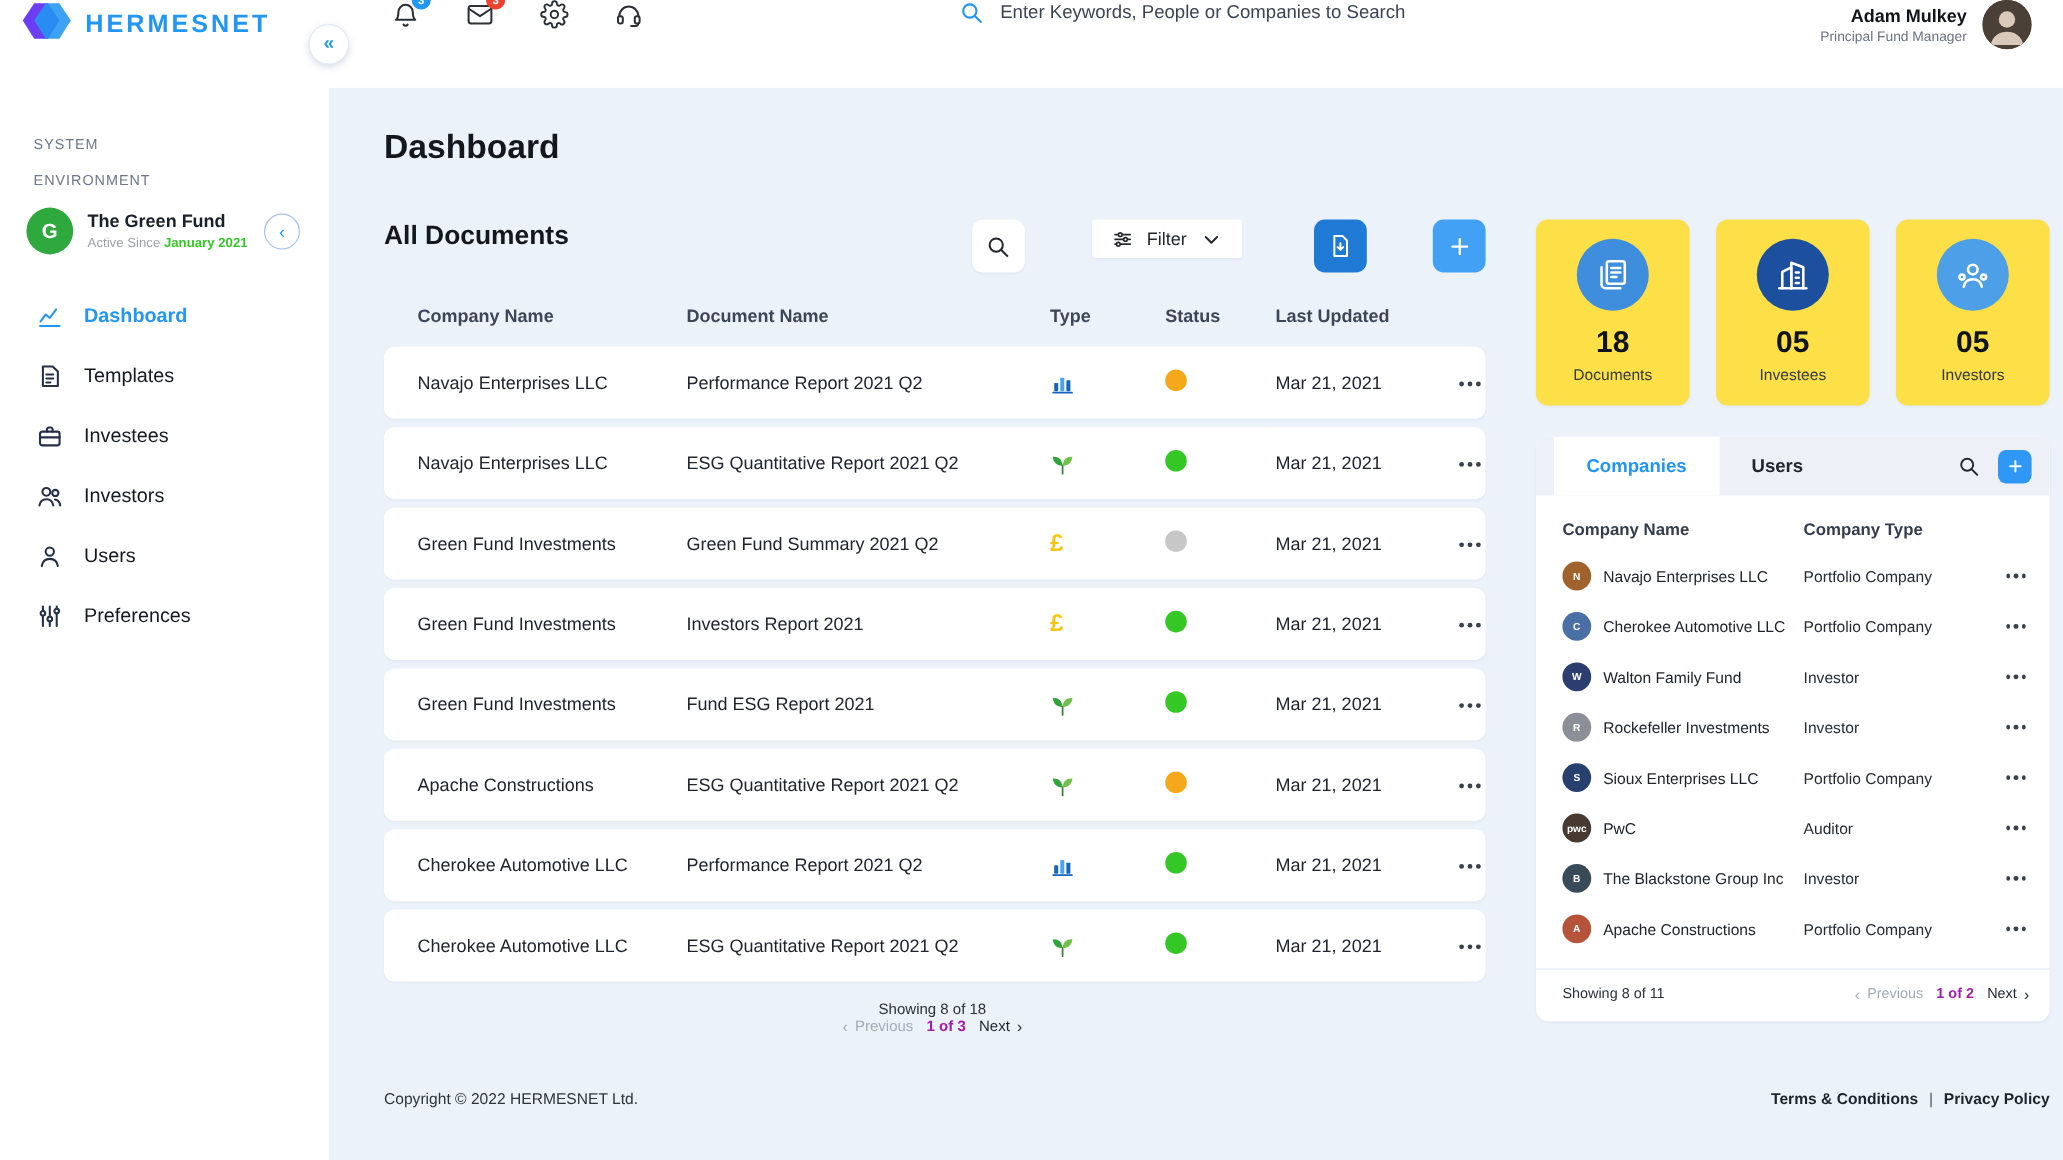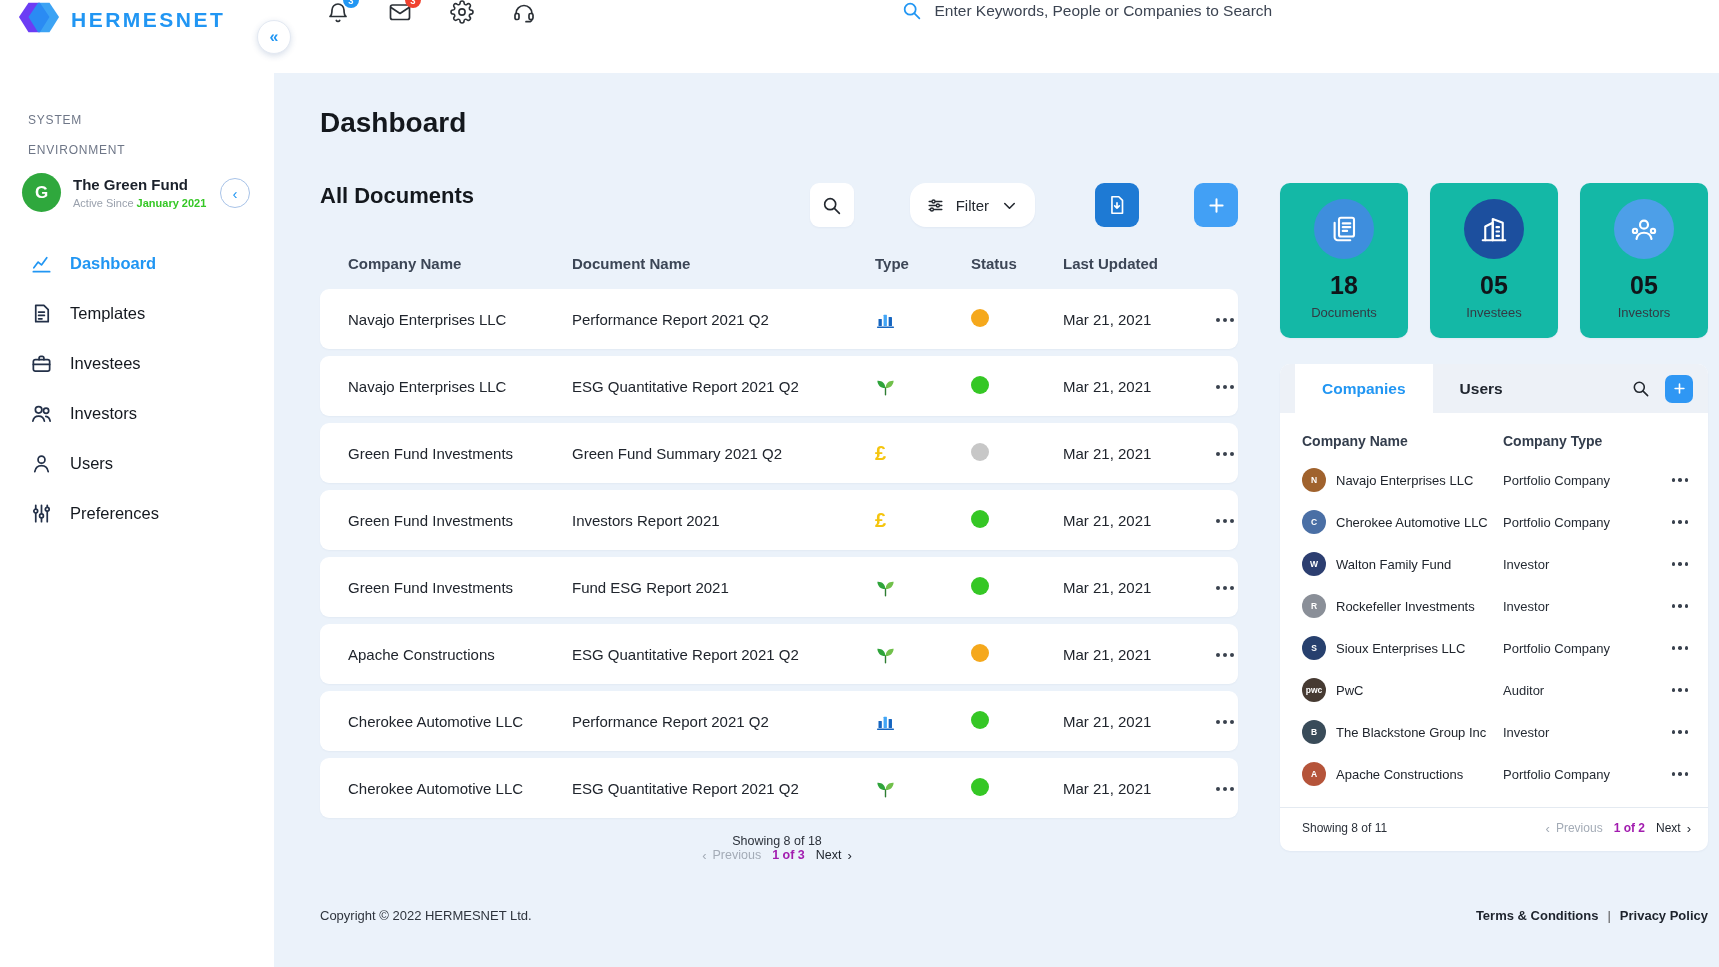--- a/index.html
+++ b/index.html
@@ -61,21 +61,21 @@
   .content-row { display: flex; gap: 42px; align-items: flex-start; }
 
   
   .documents { width: 918px; flex: 0 0 918px; }
   .doc-toolbar { display: flex; margin-bottom: 20px; gap: 40px; }
   .section-title { font-size: 22px; font-weight: bold; color: #14181d; margin-right: auto; }
   .tool-btn { width: 44px; height: 44px; border-radius: 9px; display: flex; align-items: center; justify-content: center; cursor: pointer; border: none; }
   .tool-btn svg { display: block; }
   .tool-search { background: #fff; box-shadow: 0 1px 2px rgba(30,60,110,.05); color: #23282f; }
   .tool-search svg { width: 21px; height: 21px; }
-  .filter-btn { height: 44px; background: #fff; border-radius: 16px; display: flex; align-items: center; gap: 11px; padding: 0 16px;
+  .filter-btn { height: 32px; background: #fff; border-radius: 2px; display: flex; align-items: center; gap: 11px; padding: 0 16px;
     font-size: 15px; color: #23282f; cursor: pointer; margin-left: 16px; box-shadow: 0 1px 2px rgba(30,60,110,.05); }
   .filter-btn svg { width: 19px; height: 19px; display: block; }
   .dl-btn { background: #1E7AD4; margin-left: 20px; }
   .dl-btn svg { width: 22px; height: 22px; }
   .add-btn { background: #42A0F5; margin-left: 15px; }
   .add-btn svg { width: 21px; height: 21px; }
 
   .doc-grid { display: grid; grid-template-columns: 224px 303px 96px 92px 150px 1fr; align-items: center; padding-left: 28px; padding-right: 26px; }
   .doc-head { font-size: 15px; font-weight: bold; color: #3c4656; padding-top: 8px; padding-bottom: 17px; }
   .doc-row { background: #fff; border-radius: 9px; height: 60px; margin-bottom: 7px; box-shadow: 0 1px 2px rgba(30,60,110,.04); font-size: 15px; color: #20252d; cursor: pointer; }
@@ -92,21 +92,21 @@
   .showing { color: #2b313a; }
   .pagination { display: flex; align-items: center; gap: 11px; }
   .pg-prev { color: #a3abb6; display: flex; gap: 6px; align-items: center; cursor: pointer; }
   .pg-page { color: #a21caf; font-weight: bold; }
   .pg-next { color: #1d232c; display: flex; gap: 6px; align-items: center; cursor: pointer; }
   .chev { font-size: 13px; line-height: 1; }
 
   
   .right-panel { flex: 1; display: flex; flex-direction: column; gap: 26px; min-width: 0; max-width: 430px; }
   .stats { display: flex; gap: 22px; }
-  .stat-card { flex: 1; background: #14b8a6; border-radius: 10px; padding: 16px 0 18px; text-align: center; box-shadow: 0 1px 2px rgba(30,60,110,.05); }
+  .stat-card { flex: 1; background: #fde047; border-radius: 10px; padding: 16px 0 18px; text-align: center; box-shadow: 0 1px 2px rgba(30,60,110,.05); }
   .stat-circle { width: 60px; height: 60px; border-radius: 50%; margin: 0 auto 12px; display: flex; align-items: center; justify-content: center; }
   .stat-circle svg { width: 30px; height: 30px; display: block; }
   .stat-value { font-size: 25px; font-weight: bold; color: #101419; margin-bottom: 5px; }
   .stat-label { font-size: 13px; color: #333a44; }
 
   .panel { background: #fff; border-radius: 10px; overflow: hidden; box-shadow: 0 1px 2px rgba(30,60,110,.05); }
   .panel-tabs { display: flex; align-items: center; background: #EDF1F7; height: 49px; padding-left: 15px; }
   .tab { padding: 0 27px; height: 49px; display: flex; align-items: center; font-size: 15.5px; font-weight: bold; color: #20262f; cursor: pointer; }
   .tab.active { background: #fff; color: #2196F3; }
   .panel-actions { margin-left: auto; display: flex; align-items: center; gap: 15px; padding-right: 15px; }
@@ -189,20 +189,33 @@
     <div class="search-wrap">
       <span>
         <svg viewBox="0 0 24 24" fill="none" stroke="#2196F3" stroke-width="2" stroke-linecap="round">
           <circle cx="10.5" cy="10.5" r="6.3"></circle>
           <path d="M15.3 15.3L21 21"></path>
         </svg>
       </span>
       <input type="text" placeholder="Enter Keywords, People or Companies to Search" style="">
     </div>
 
+    <div class="user-block">
+      <div class="user-meta">
+        <div class="user-name">Adam Mulkey</div>
+        <div class="user-role">Principal Fund Manager</div>
+      </div>
+      <span class="avatar">
+        <svg viewBox="0 0 24 24">
+          <rect width="24" height="24" fill="#4a4038"></rect>
+          <circle cx="12" cy="9.5" r="4" fill="#d9c9b8"></circle>
+          <path d="M4 22c1-4.5 4.2-6.5 8-6.5s7 2 8 6.5z" fill="#d9c9b8"></path>
+        </svg>
+      </span>
+    </div>
   </header>
 
   <div class="body-row">
 
     <aside class="sidebar">
       <div class="section-label">SYSTEM</div>
 
 
       <div class="section-label">ENVIRONMENT</div>
 

